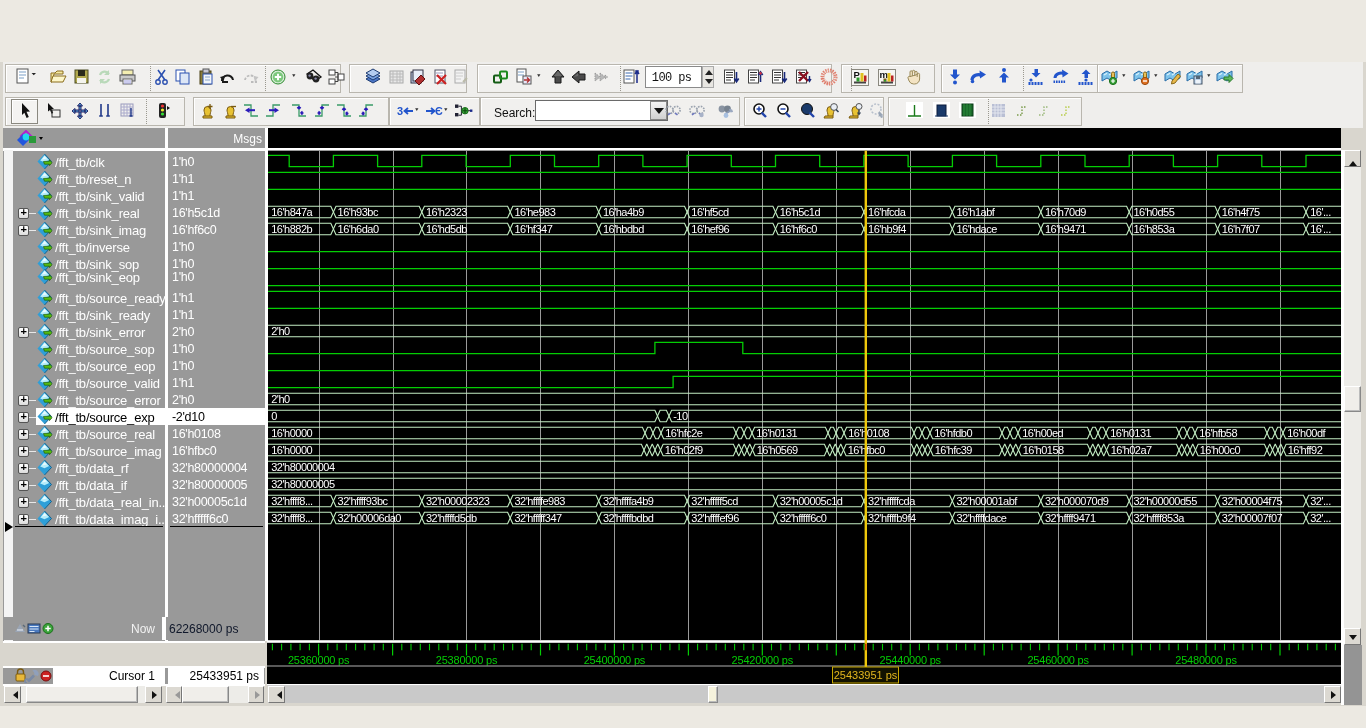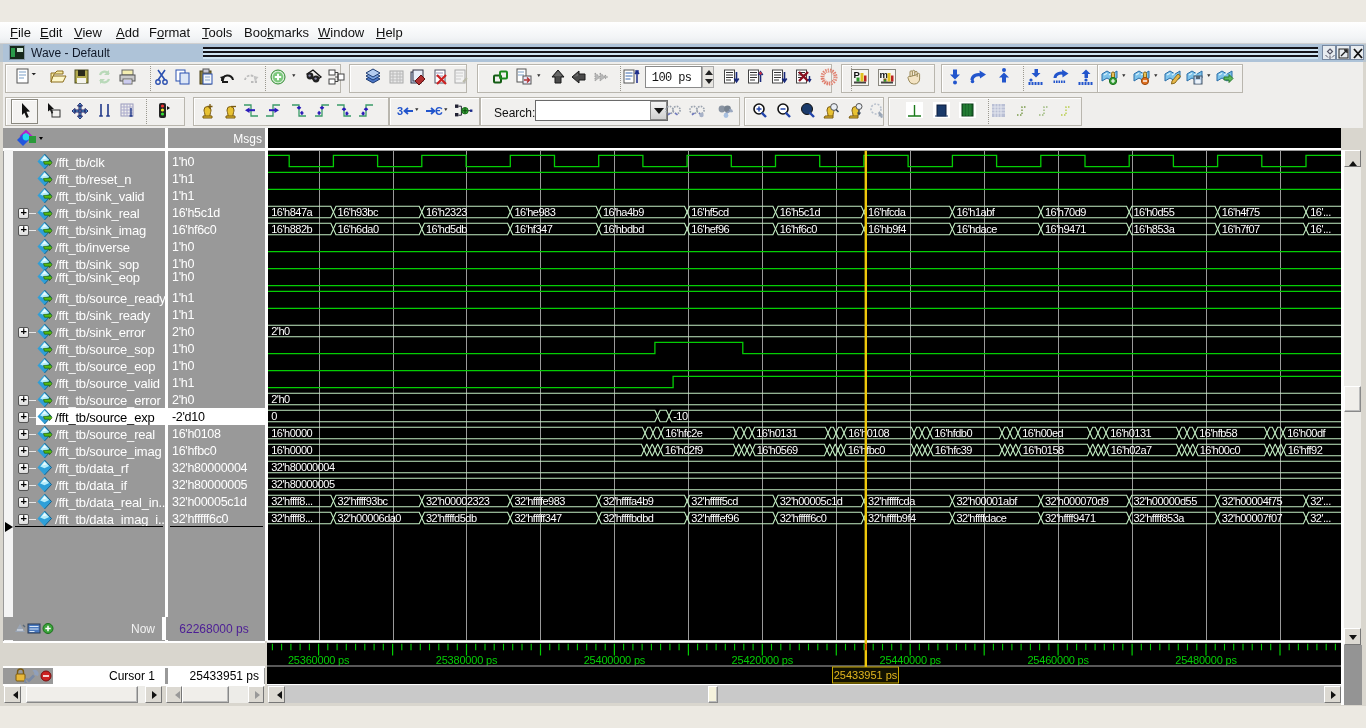--- a/index.html
+++ b/index.html
@@ -73,21 +73,21 @@
 .sic { position:absolute; left:33px; top:0px; }
 .snm { position:absolute; left:52px; top:2px; color:#fff; font-size:13px; letter-spacing:-0.2px; white-space:nowrap; }
 .sval { position:absolute; left:169px; top:2px; color:#fff; font-size:12.5px; letter-spacing:-0.3px; }
 #instri { position:absolute; left:2px; top:394px; width:0; height:0; border:5px solid transparent; border-left:8px solid #000; }
 #insline { position:absolute; left:12px; top:398px; width:148px; height:1.4px; background:#000; }
 #insline2 { position:absolute; left:167px; top:398px; width:93px; height:1.4px; background:#000; }
 
 
 #nowrow { position:absolute; left:3px; top:489px; width:262px; height:23px; background:#999; }
 #nowrow .lbl { position:absolute; left:0; top:5px; width:152px; text-align:right; color:#f2f2f2; font-size:12px; }
-#nowrow .val { position:absolute; left:166px; top:5px; width:90px; text-align:center; color:#4c1d95; font-size:12px; }
+#nowrow .val { position:absolute; left:166px; top:5px; width:90px; text-align:left; color:#0f172a; font-size:12px; }
 #currow { position:absolute; left:3px; top:540px; width:262px; height:16px; background:#999; }
 #currow .cell1 { position:absolute; left:50px; top:-1px; width:112px; height:18px; background:#fff; }
 #currow .cell2 { position:absolute; left:164.5px; top:-1px; width:96.5px; height:18px; background:#fff; }
 #currow .lbl { position:absolute; left:0px; top:1px; width:152px; text-align:right; color:#000; font-size:12px; }
 #currow .val { position:absolute; right:6px; top:1px; color:#000; font-size:12px; }
 .hwline { position:absolute; left:3px; width:262px; background:#fff; }
 
 
 .sb { position:absolute; background:#edece8; }
 .sbthumb { position:absolute; background:#f0eeea; border:1px solid #fff; border-right-color:#888; border-bottom-color:#888; box-shadow:inset -1px -1px 0 #bbb; }
@@ -99,48 +99,21 @@
 #status .cell { position:absolute; top:2px; height:18px; border:1px solid #9a978f; border-bottom-color:#fff; border-right-color:#fff; background:#eceae6; }
 #status .t { position:absolute; left:9px; top:4px; font-size:11.5px; color:#111; }
 .bt { font-family:"Liberation Sans",sans-serif; font-size:11px; fill:#fff; letter-spacing:-0.5px; }
 .rt { font-family:"Liberation Sans",sans-serif; font-size:11px; letter-spacing:-0.2px; fill:#04cd04; }
 .ct { font-family:"Liberation Sans",sans-serif; font-size:11px; fill:#e2b61e; }
 </style></head>
 <body>
 <div id="win">
 
 
-  <div id="menubar" class="abs">
-    <span style="left:10px"><u>F</u>ile</span>
-    <span style="left:40px"><u>E</u>dit</span>
-    <span style="left:74px"><u>V</u>iew</span>
-    <span style="left:116px"><u>A</u>dd</span>
-    <span style="left:149px">F<u>o</u>rmat</span>
-    <span style="left:202px"><u>T</u>ools</span>
-    <span style="left:244px">Boo<u>k</u>marks</span>
-    <span style="left:318px"><u>W</u>indow</span>
-    <span style="left:376px"><u>H</u>elp</span>
-  </div>
-
-  <div id="wbar" class="abs">
-    <div class="icon"></div>
-      <div class="t">Wave - Default</div>
-    <div class="grip"></div>
-    <div class="wbtn" style="left:1319px"><svg width="14" height="15">
-          <path d="M7 3 L9.5 5.5 L7 8 L4.5 5.5 Z" fill="none" stroke="#556" stroke-width="1.2"></path>
-          <path d="M2.5 9 l2.5 2.5 M11.5 9 L9 11.5 M7 9.5 V13" stroke="#556"></path>
-        </svg></div>
-    <div class="wbtn" style="left:1333px"><svg width="14" height="15">
-          <rect x="2" y="3" width="9" height="9" fill="none" stroke="#222"></rect>
-          <path d="M4 10 L10 4 M10 4 l-3 0 M10 4 l0 3" stroke="#222" stroke-width="1.4"></path>
-        </svg></div>
-    <div class="wbtn" style="left:1347px"><svg width="14" height="15">
-          <path d="M3 3 L11 12 M11 3 L3 12" stroke="#111" stroke-width="1.8"></path>
-        </svg></div>
-  </div>
+
 
   <div id="tbar" class="abs"></div>
 
   <div class="tgrp abs" style="left:5px; top:64px; width:336px; height:29px;"></div>
   <div class="tgrp abs" style="left:349px; top:64px; width:118px; height:29px;"></div>
   <div class="tgrp abs" style="left:477px; top:64px; width:355px; height:29px;"></div>
   <div class="tgrp abs" style="left:841px; top:64px; width:94px; height:29px;"></div>
   <div class="tgrp abs" style="left:941px; top:64px; width:160px; height:29px;"></div>
   <div class="tgrp abs" style="left:1097px; top:64px; width:146px; height:29px;"></div>
   <div class="tgrp abs" style="left:5px; top:97px; width:180px; height:29px;"></div>

